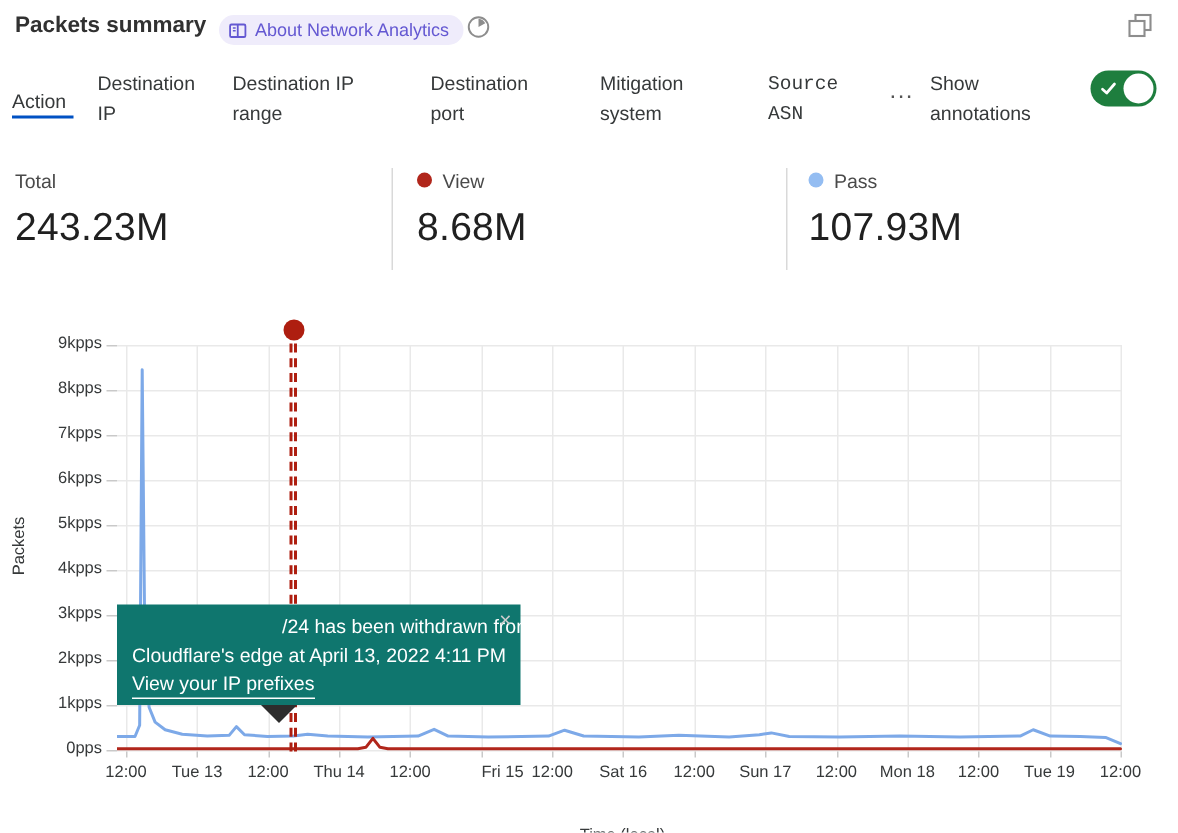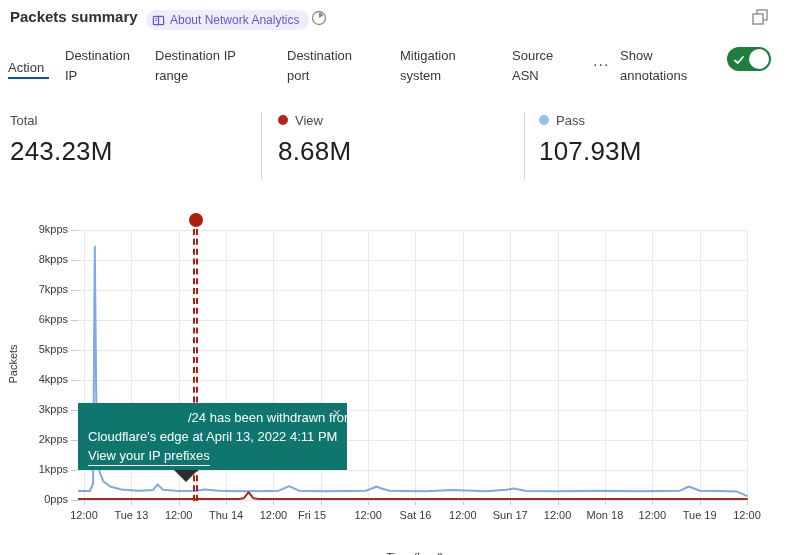--- a/index.html
+++ b/index.html
@@ -22,21 +22,21 @@
   .expand-btn { left:750px; top:7px; width:20px; height:20px; cursor:pointer; }
 
   
   .tab { font-size:13px; line-height:20px; color:#36393a; cursor:pointer; }
   .tab-action { left:8px; top:58px; }
   .tab-underline { left:8px; top:77px; width:41px; height:2px; background:#0051c3; }
   .tab-dstip { left:65px; top:46px; width:78px; }
   .tab-dstiprange { left:155px; top:46px; width:102px; }
   .tab-dstport { left:287px; top:46px; width:84px; }
   .tab-mitsys { left:400px; top:46px; width:80px; }
-  .tab-srcasn { left:512px; top:46px; width:58px; }
+  .tab-srcasn { left:512px; top:46px; width:58px;font-family:Liberation Mono, monospace; }
   .tab-more { left:593px; top:52px; font-size:16px; letter-spacing:1px; color:#555; cursor:pointer; }
   .show-annotations { left:620px; top:46px; width:88px; font-size:13px; line-height:20px; }
   .toggle {
     left:727px; top:47px; width:44px; height:24px; border-radius:12px;
     background:#1e7e3e; cursor:pointer;
   }
   .toggle .knob { position:absolute; right:2px; top:2px; width:20px; height:20px; border-radius:50%; background:#fff; }
   .toggle .check { position:absolute; left:6px; top:5px; }
 
   
@@ -202,21 +202,21 @@
       <div class="abs tickmark-x" style="left: 178.714px; top: 501px;"></div>
       <div class="abs tick-label-x" style="left: 152.714px; top: 509px;">12:00</div>
       <div class="abs gridline-v" style="left: 226.071px; top: 230px; height: 271px;"></div>
       <div class="abs tickmark-x" style="left: 226.071px; top: 501px;"></div>
       <div class="abs tick-label-x" style="left: 200.071px; top: 509px;">Thu 14</div>
       <div class="abs gridline-v" style="left: 273.428px; top: 230px; height: 271px;"></div>
       <div class="abs tickmark-x" style="left: 273.428px; top: 501px;"></div>
       <div class="abs tick-label-x" style="left: 247.428px; top: 509px;">12:00</div>
       <div class="abs gridline-v" style="left: 320.785px; top: 230px; height: 271px;"></div>
       <div class="abs tickmark-x" style="left: 320.785px; top: 501px;"></div>
-      <div class="abs tick-label-x" style="left: 286px; top: 509px; text-align: center;">Fri 15</div>
+      <div class="abs tick-label-x" style="left: 309px; top: 509px; text-align: center;">Fri 15</div>
       <div class="abs gridline-v" style="left: 368.142px; top: 230px; height: 271px;"></div>
       <div class="abs tickmark-x" style="left: 368.142px; top: 501px;"></div>
       <div class="abs tick-label-x" style="left: 342.142px; top: 509px;">12:00</div>
       <div class="abs gridline-v" style="left: 415.499px; top: 230px; height: 271px;"></div>
       <div class="abs tickmark-x" style="left: 415.499px; top: 501px;"></div>
       <div class="abs tick-label-x" style="left: 389.499px; top: 509px;">Sat 16</div>
       <div class="abs gridline-v" style="left: 462.856px; top: 230px; height: 271px;"></div>
       <div class="abs tickmark-x" style="left: 462.856px; top: 501px;"></div>
       <div class="abs tick-label-x" style="left: 436.856px; top: 509px;">12:00</div>
       <div class="abs gridline-v" style="left: 510.213px; top: 230px; height: 271px;"></div>

